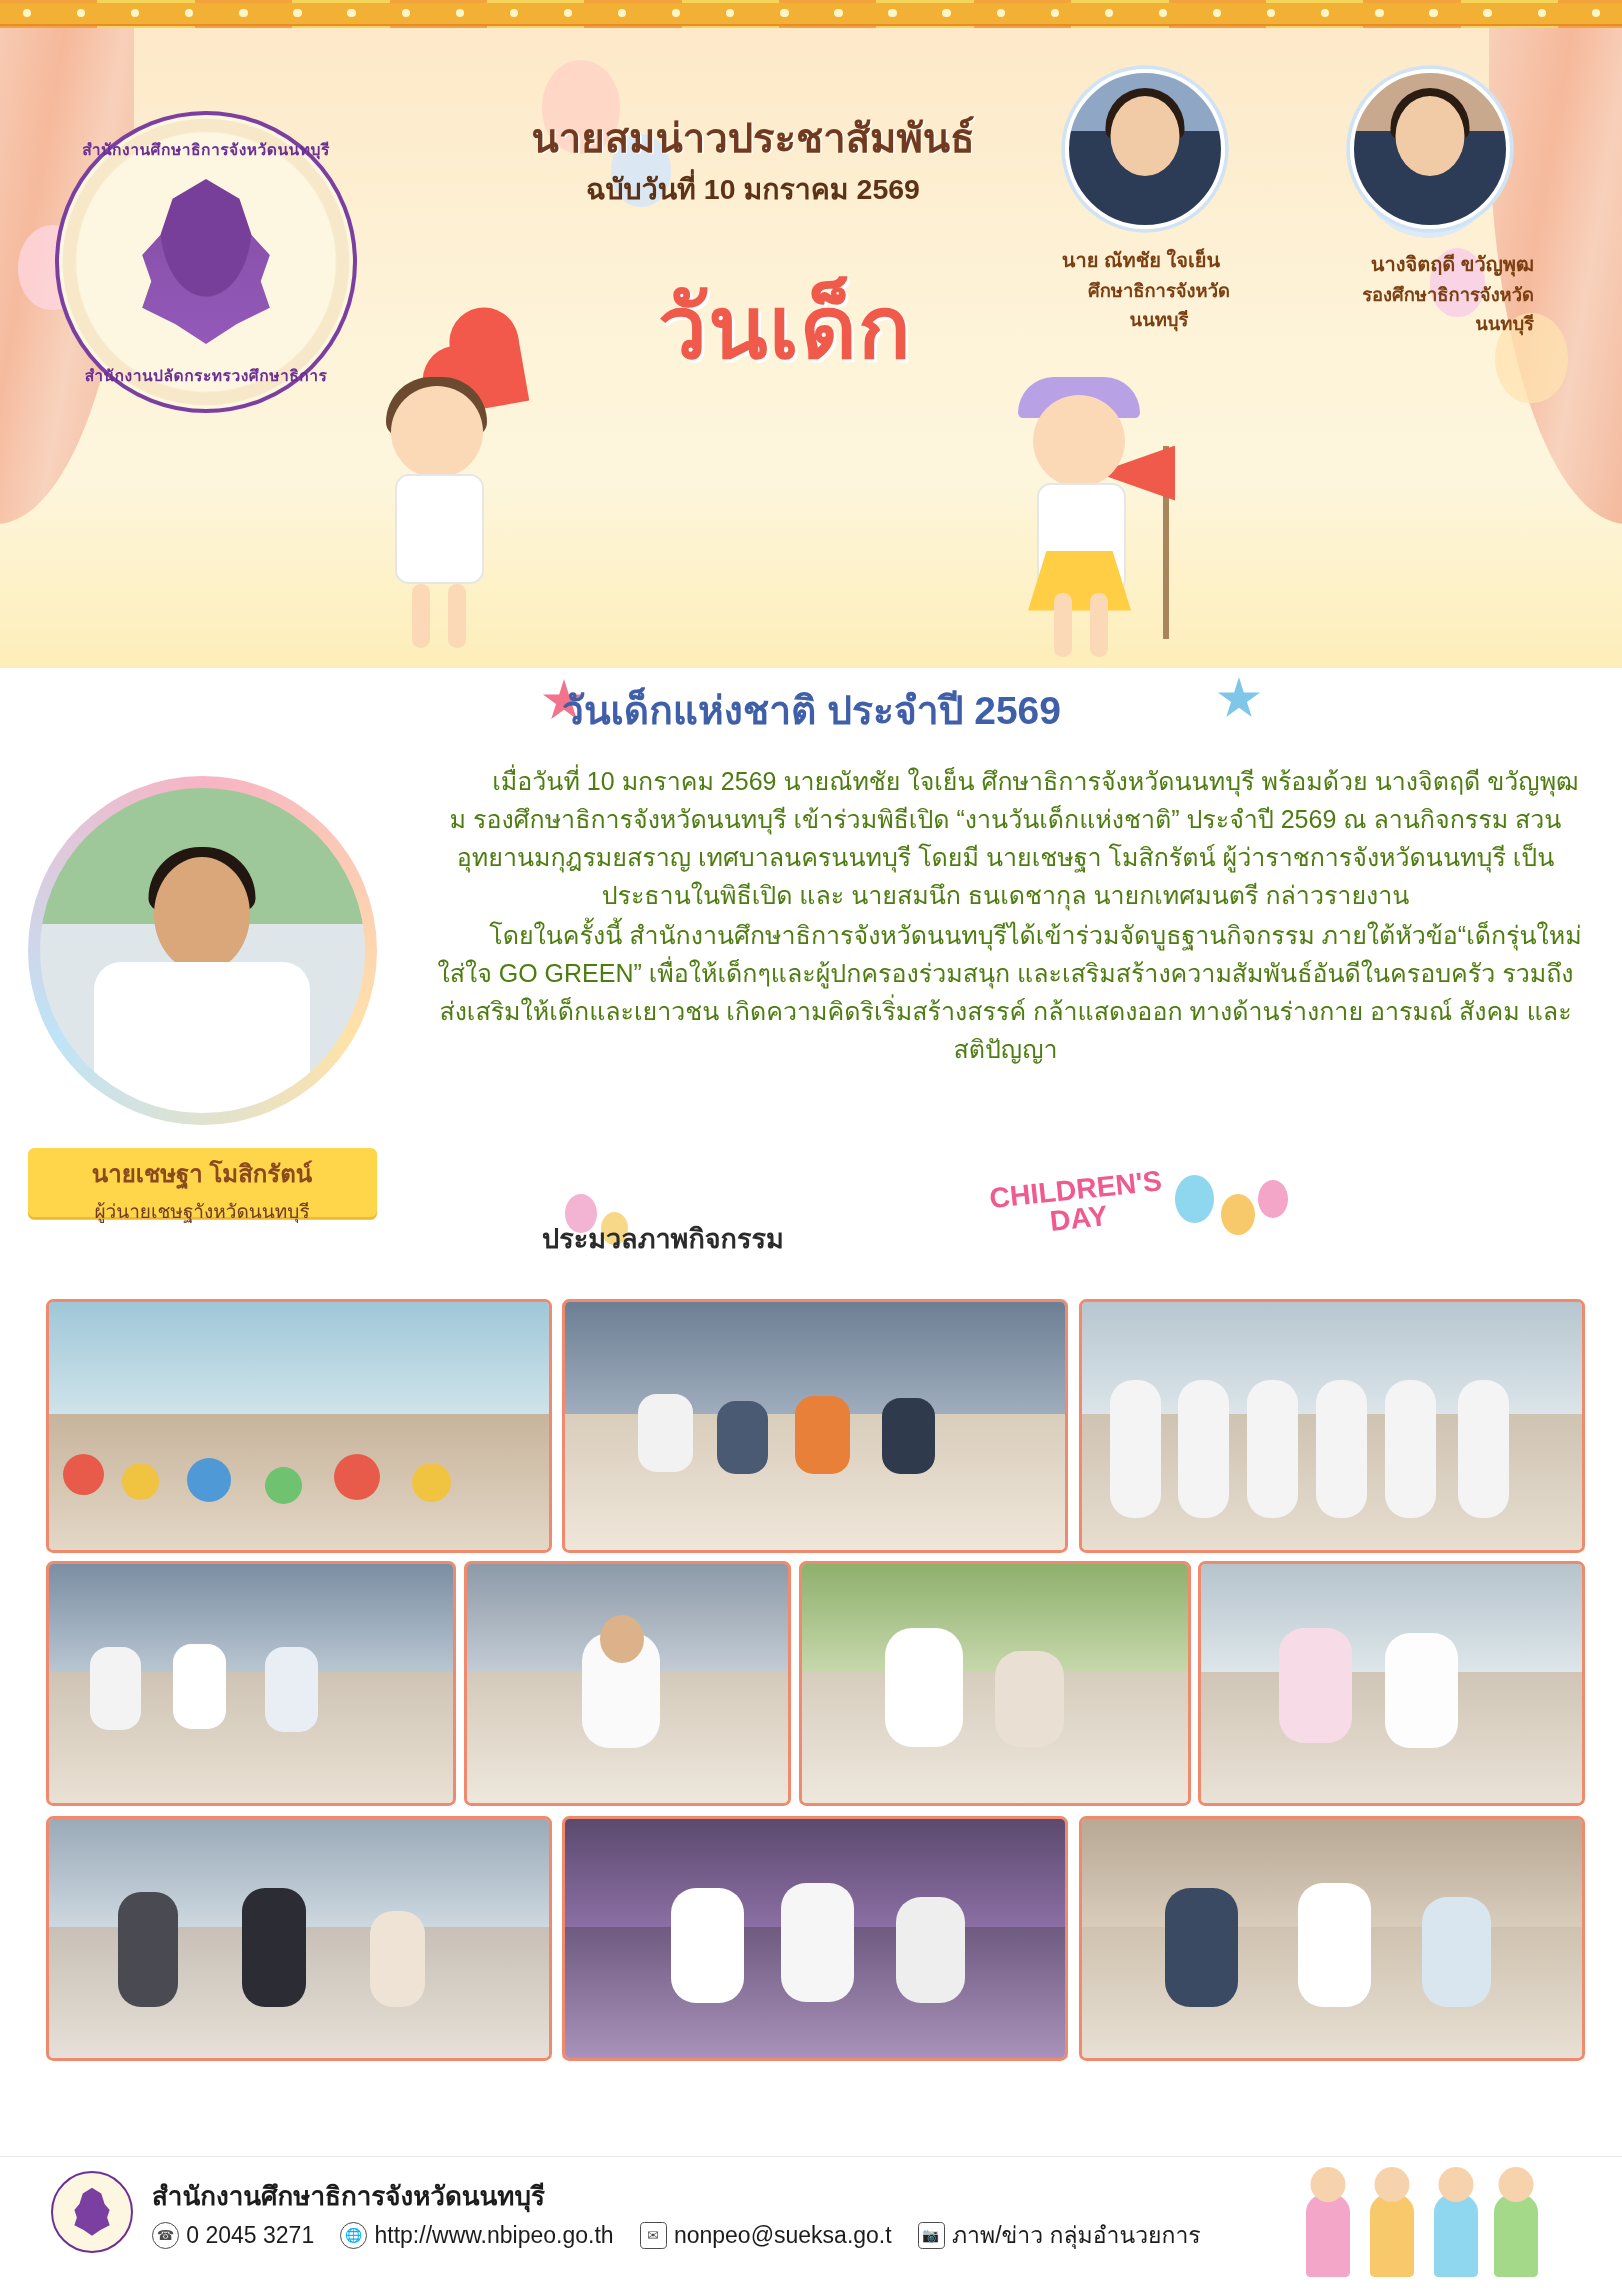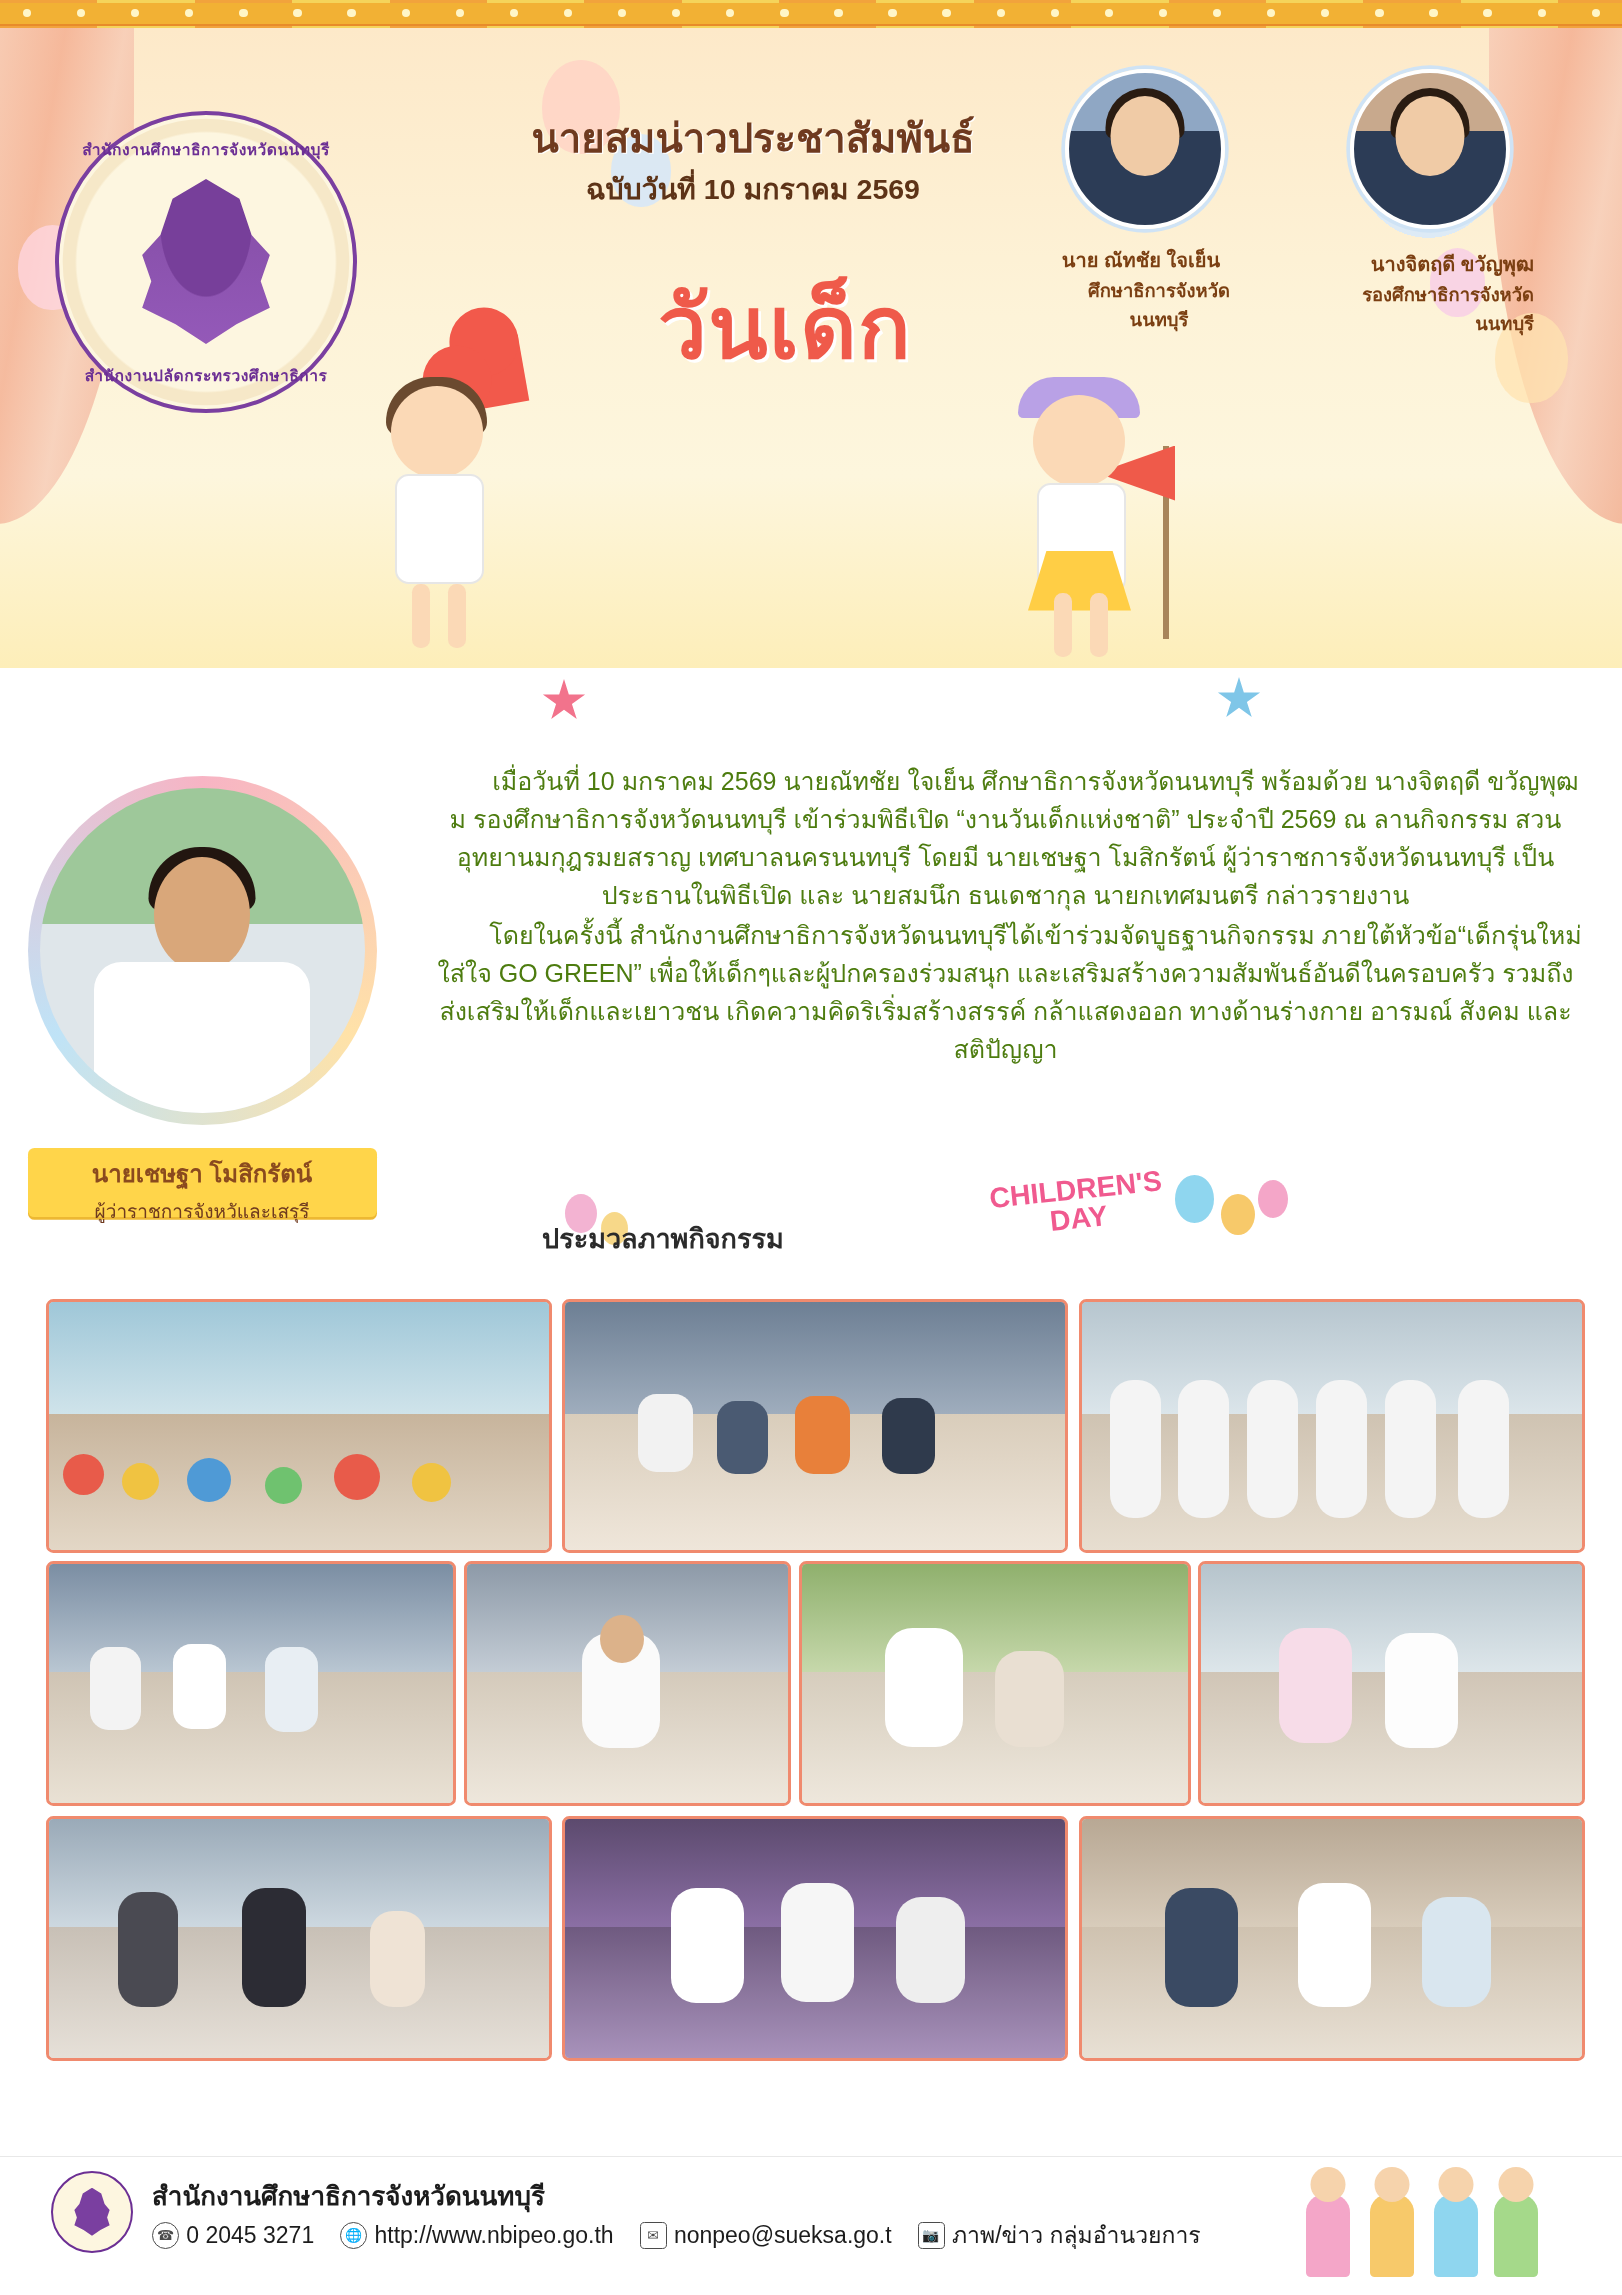--- a/index.html
+++ b/index.html
@@ -364,32 +364,33 @@
       <span class="r">ศึกษาธิการจังหวัดนนทบุรี</span>
     </div>
     <div class="pname pn2">
       <span class="n">นางจิตฤดี ขวัญพุฒ</span>
       <span class="r">รองศึกษาธิการจังหวัดนนทบุรี</span>
     </div>
   </div>
 
   <div class="star pink"></div>
   <div class="star blue"></div>
+  <div class="section-title">วันเด็กแห่งชาติ ประจำปี 2569</div>
 
   <div class="gov-photo">
     <div class="frame"></div>
     <div class="inner">
       <div class="hair"></div>
       <div class="face"></div>
       <div class="shirt"></div>
     </div>
   </div>
   <div class="gov-ribbon">
     <span class="n">นายเชษฐา โมสิกรัตน์</span>
-    <span class="r">ผู้ว่าราชการจังหวัและเสรุรี</span>
+    <span class="r">ผู้ว่นายเชษฐาังหวัดนนทบุรี</span>
   </div>
 
   <div class="article">
     <p class="indent">เมื่อวันที่ 10 มกราคม 2569 นายณัทชัย  ใจเย็น ศึกษาธิการจังหวัดนนทบุรี พร้อมด้วย นางจิตฤดี ขวัญพุฒม รองศึกษาธิการจังหวัดนนทบุรี เข้าร่วมพิธีเปิด “งานวันเด็กแห่งชาติ” ประจำปี 2569 ณ  ลานกิจกรรม สวนอุทยานมกุฎรมยสราญ เทศบาลนครนนทบุรี โดยมี นายเชษฐา  โมสิกรัตน์ ผู้ว่าราชการจังหวัดนนทบุรี เป็นประธานในพิธีเปิด และ นายสมนึก ธนเดชากุล นายกเทศมนตรี กล่าวรายงาน</p>
     <p class="indent">โดยในครั้งนี้ สำนักงานศึกษาธิการจังหวัดนนทบุรีได้เข้าร่วมจัดบูธฐานกิจกรรม ภายใต้หัวข้อ“เด็กรุ่นใหม่ ใส่ใจ GO GREEN” เพื่อให้เด็กๆและผู้ปกครองร่วมสนุก และเสริมสร้างความสัมพันธ์อันดีในครอบครัว รวมถึงส่งเสริมให้เด็กและเยาวชน เกิดความคิดริเริ่มสร้างสรรค์ กล้าแสดงออก ทางด้านร่างกาย อารมณ์ สังคม และสติปัญญา</p>
   </div>
 
   <div class="mini-balloon mb1"></div>
   <div class="mini-balloon mb2"></div>
   <div class="gallery-head">ประมวลภาพกิจกรรม</div>

